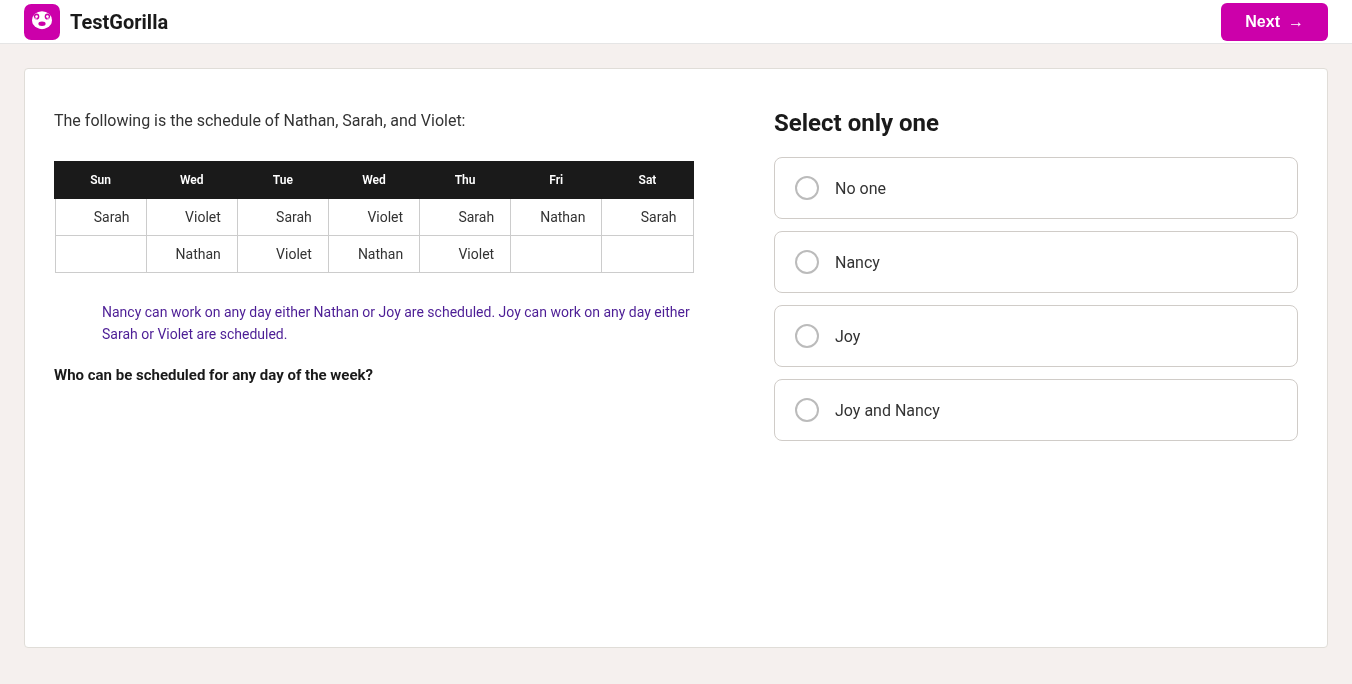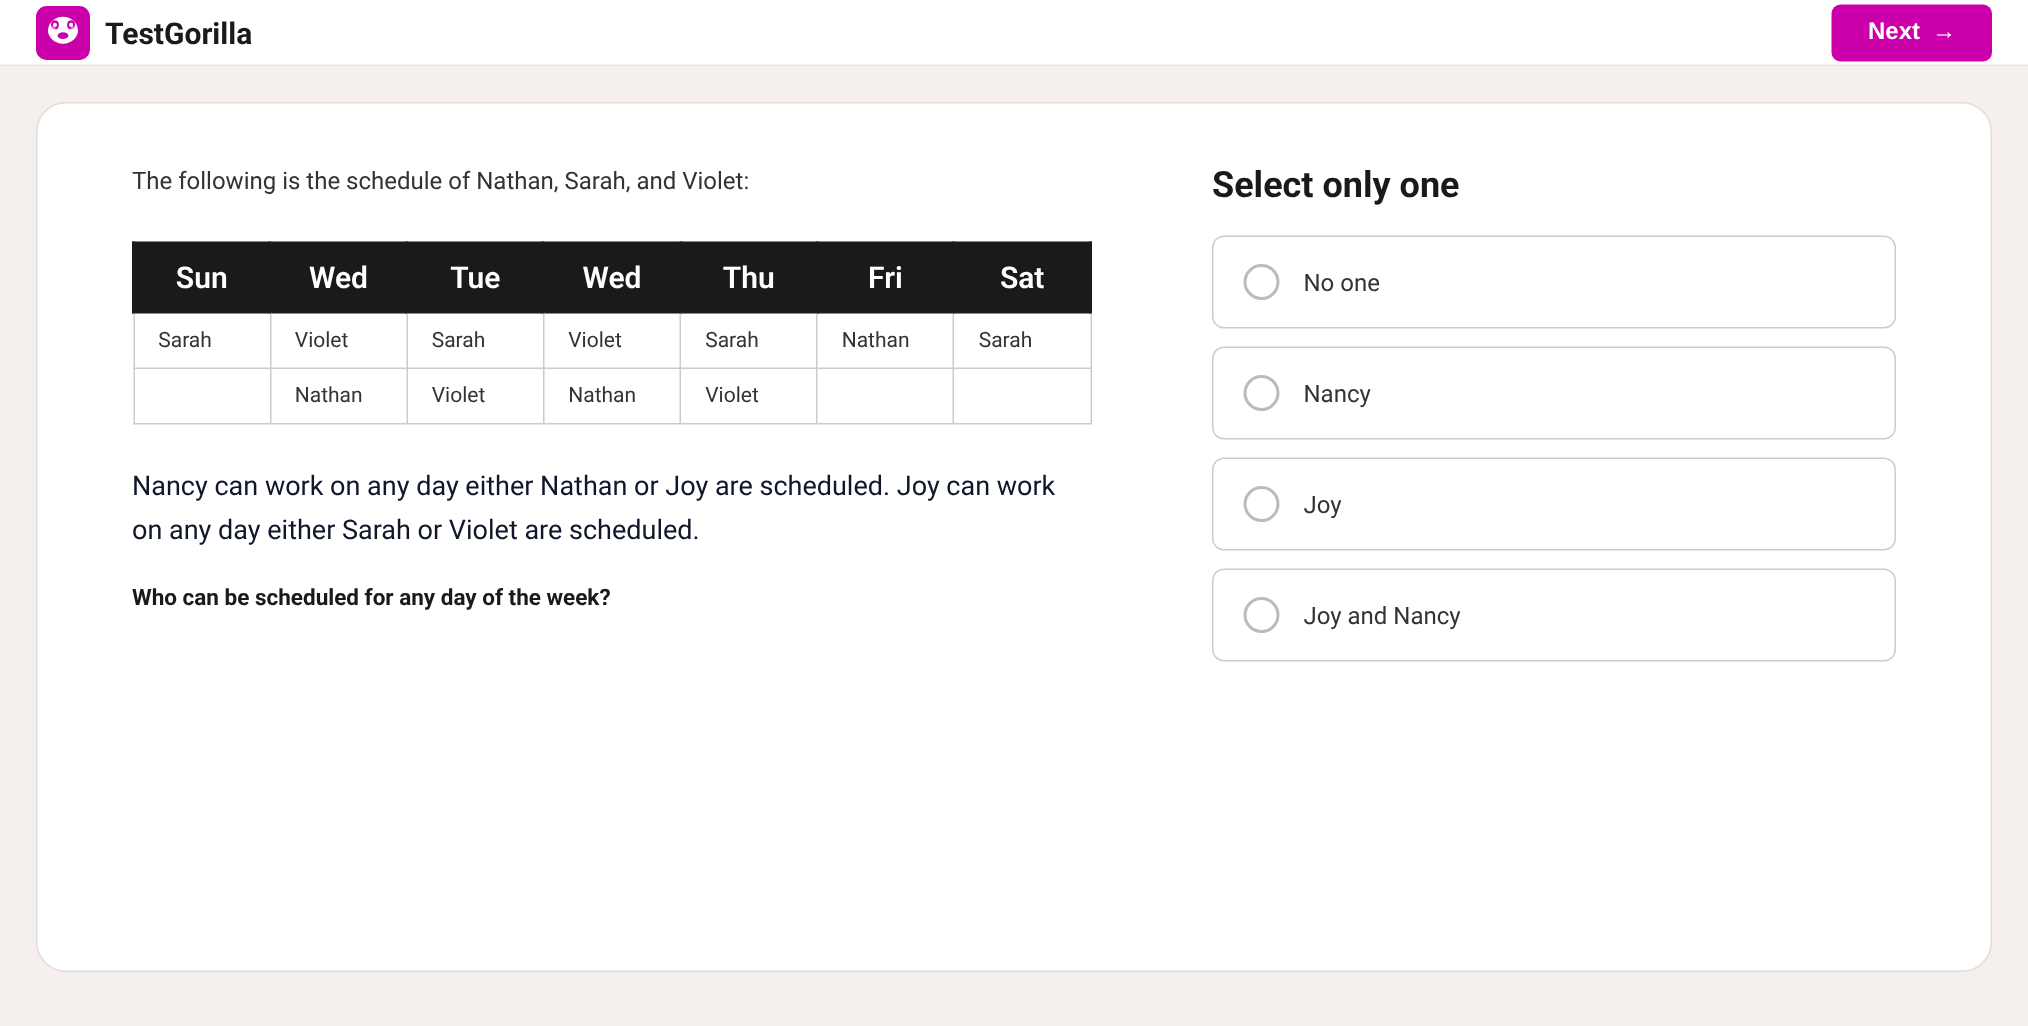--- a/index.html
+++ b/index.html
@@ -47,23 +47,23 @@
       gap: 8px;
     }
 
     
     .main {
       padding: 24px;
       max-width: 1352px;
     }
     .card {
       background: #fff;
-      border-radius: 20px;
+      border-radius: 4px;
       border: 1px solid #e0ddd8;
-      padding: 40px 63px;
+      padding: 40px 29px;
       display: flex;
       gap: 80px;
       min-height: 580px;
     }
 
     
     .left-panel {
       flex: 0 0 640px;
       max-width: 640px;
     }
@@ -77,40 +77,41 @@
     
     .schedule-table {
       border-collapse: collapse;
       margin-bottom: 28px;
       width: 100%;
     }
     .schedule-table th {
       background: #1a1a1a;
       color: #fff;
       font-weight: 600;
-      font-size: 20px;
+      font-size: 12px;
       padding: 10px 16px;
       text-align: center;
       border: 2px solid #1a1a1a;
     }
     .schedule-table td {
       border: 1px solid #ccc;
       padding: 10px 16px;
-      text-align: left;
+      text-align: right;
       font-size: 14px;
       color: #333;
       background: #fff;
       min-width: 78px;
     }
 
     .clue-text {
-      font-size: 18px;
-      color: #0f172a;
+      font-size: 14px;
+      color: #4c1d95;
       line-height: 1.6;
       margin-bottom: 20px;
+      margin-left: 48px;
     }
     .question-bold {
       font-size: 15px;
       font-weight: 700;
       color: #1a1a1a;
     }
 
     
     .right-panel {
       flex: 1;

